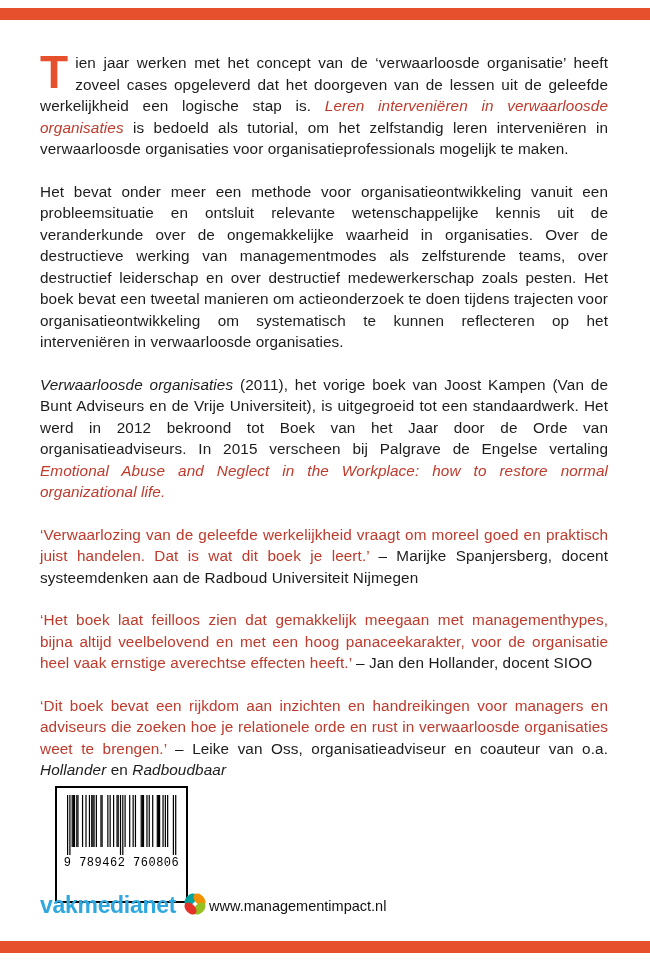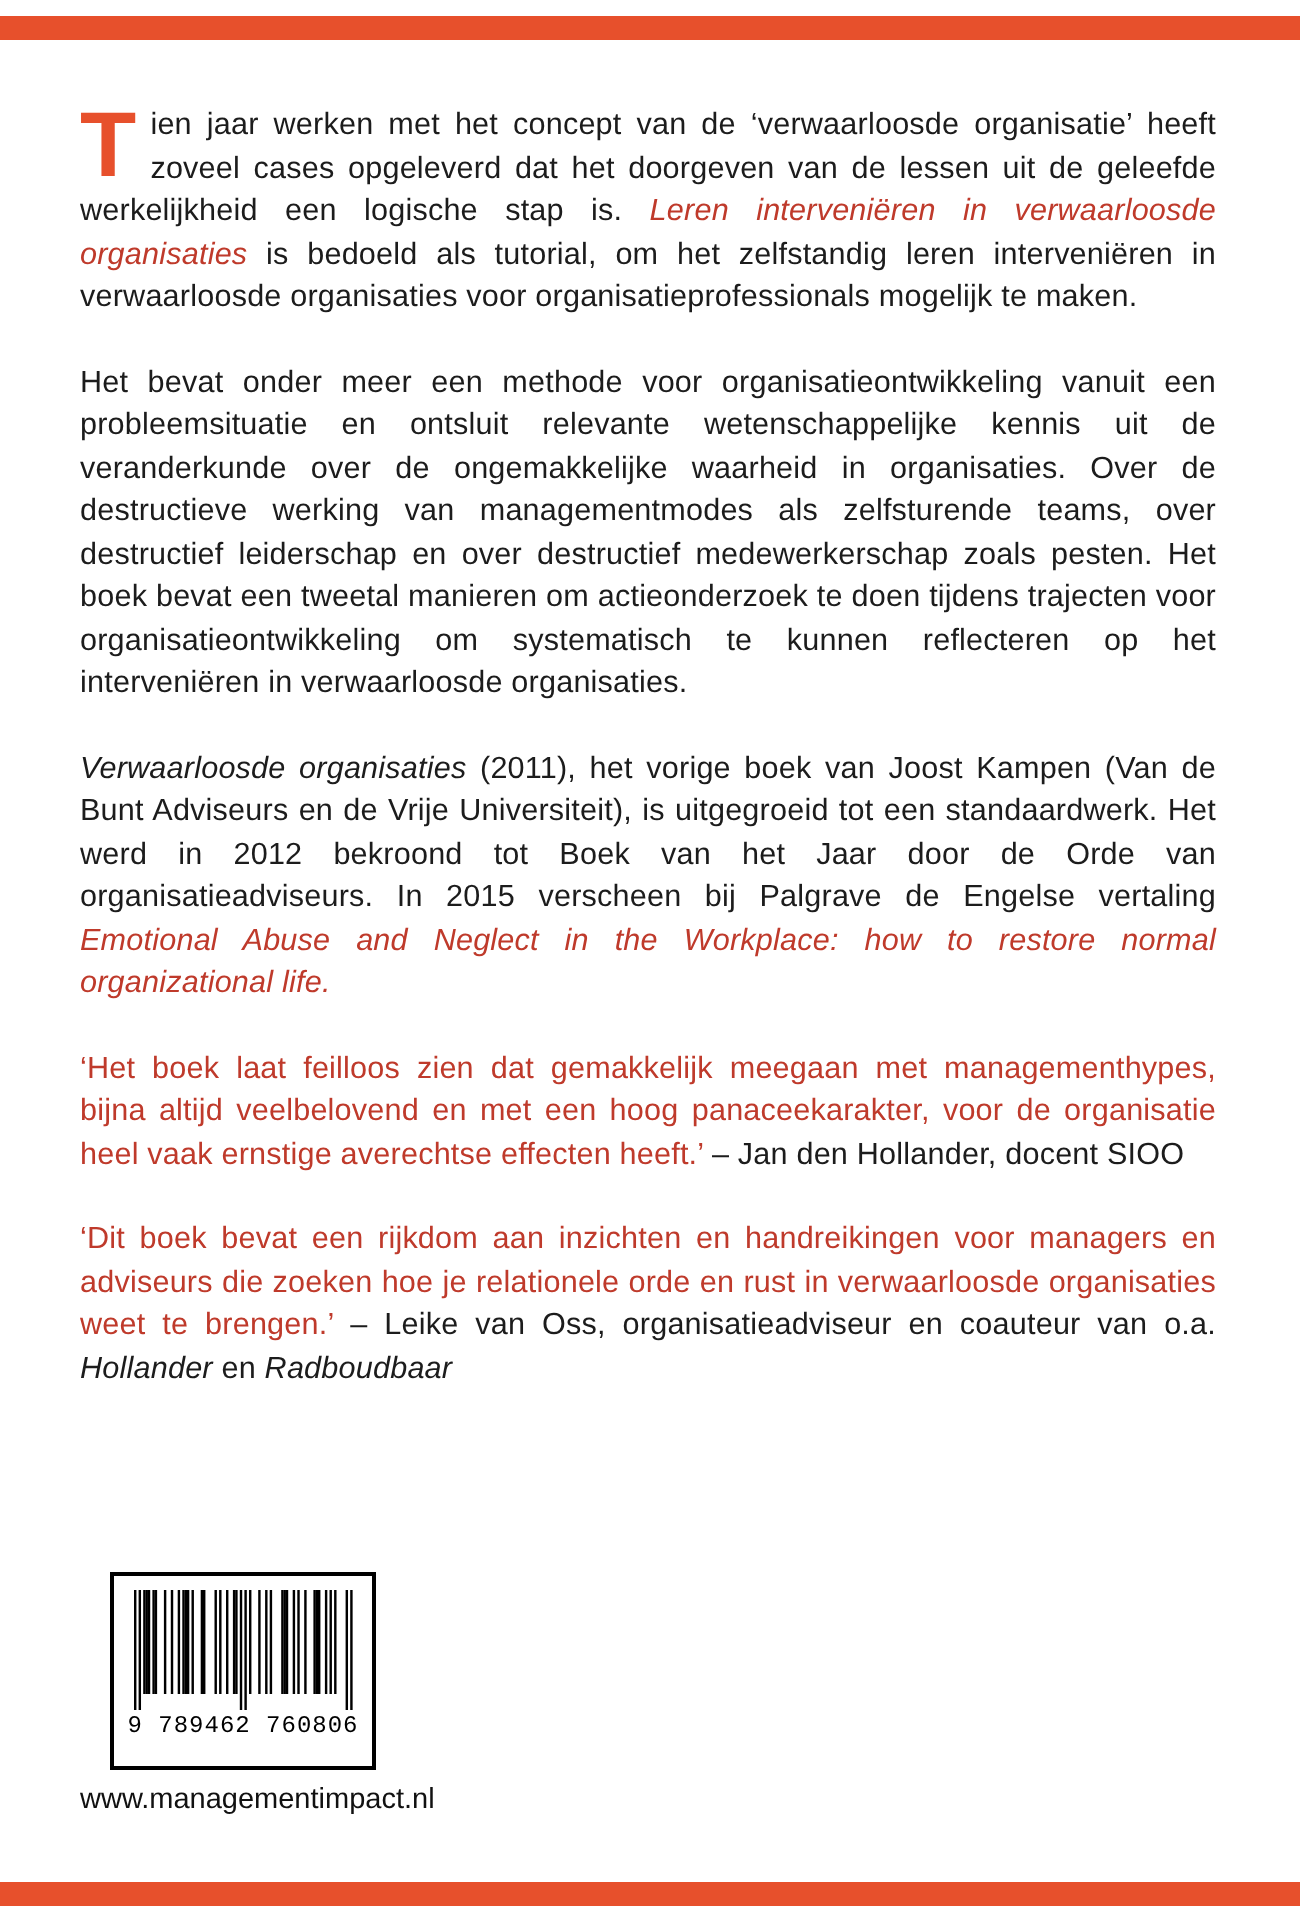--- a/index.html
+++ b/index.html
@@ -31,21 +31,21 @@
     float: left;
     color: var(--accent, #e7502c);
     font-size: 46px;
     line-height: 37px;
     padding: 2px 7px 0 0;
     font-weight: 700;
   }
 
   .barcode-box {
     position: absolute; left: 55px; top: 786px;
-    width: 133px; height: 99px;
+    width: 133px; height: 117px;
     border: 2px solid #000;
     background: #fff;
     display: flex; flex-direction: column; align-items: center;
     padding-top: 7px;
   }
   .barcode-box svg { display: block; fill: #000; }
   .barcode-number {
     font-family: "Liberation Mono", monospace;
     font-size: 12px;
     letter-spacing: 0.5px;
@@ -76,20 +76,21 @@
   <div class="accent-bar top"></div>
 
   <div class="content">
 
     <p class="para"><span class="dropcap">T</span><span>ien jaar werken met het concept van de ‘verwaarloosde organisatie’ heeft zoveel cases opgeleverd dat het doorgeven van de lessen uit de geleefde werkelijkheid een logische stap is. </span><span class="italic red">Leren interveniëren in verwaarloosde organisaties</span><span> is bedoeld als tutorial, om het zelfstandig leren interveniëren in verwaarloosde organisaties voor organisatie­professionals mogelijk te maken.</span></p>
 
     <p class="para">Het bevat onder meer een methode voor organisatie­ontwikkeling vanuit een probleem­situatie en ontsluit relevante wetenschappelijke kennis uit de veranderkunde over de ongemakkelijke waarheid in organisaties. Over de destructieve werking van manage­mentmodes als zelfsturende teams, over destructief leiderschap en over destructief me­dewerkerschap zoals pesten. Het boek bevat een tweetal manieren om actieonderzoek te doen tijdens trajecten voor organisatie­ontwikkeling om systematisch te kunnen re­flecteren op het interveniëren in verwaarloosde organisaties.</p>
 
     <p class="para"><span class="italic">Verwaarloosde organisaties</span><span> (2011), het vorige boek van Joost Kampen (Van de Bunt Ad­viseurs en de Vrije Universiteit), is uitgegroeid tot een standaardwerk. Het werd in 2012 bekroond tot Boek van het Jaar door de Orde van organisatieadviseurs. In 2015 ver­scheen bij Palgrave de Engelse vertaling </span><span class="italic red">Emotional Abuse and Neglect in the Workplace: how to restore normal organizational life.</span></p>
 
+    <p class="para"><span class="red">‘Verwaarlozing van de geleefde werkelijkheid vraagt om moreel goed en praktisch juist handelen. Dat is wat dit boek je leert.’</span><span> – Marijke Spanjersberg, docent systeemdenken aan de Radboud Universiteit Nijmegen</span></p>
 
     <p class="para"><span class="red">‘Het boek laat feilloos zien dat gemakkelijk meegaan met managementhypes, bijna altijd veelbelovend en met een hoog panaceekarakter, voor de organisatie heel vaak ernstige averechtse effecten heeft.’</span><span> – Jan den Hollander, docent SIOO</span></p>
 
     <p class="para"><span class="red">‘Dit boek bevat een rijkdom aan inzichten en handreikingen voor managers en adviseurs die zoeken hoe je relationele orde en rust in verwaarloosde organisaties weet te bren­gen.’</span><span> – Leike van Oss, organisatieadviseur en coauteur van o.a. </span><span class="italic">Hollander</span><span> en </span><span class="italic">Radboud­baar</span></p>
 
   </div>
 
   <div class="barcode-box">
     <svg id="barcode-svg" width="110" height="60">
         <rect x="0.00" y="0" width="1.21" height="60"></rect>
@@ -131,18 +132,27 @@
         <rect x="95.45" y="0" width="1.21" height="52"></rect>
         <rect x="97.75" y="0" width="1.21" height="52"></rect>
         <rect x="100.05" y="0" width="1.21" height="52"></rect>
         <rect x="105.80" y="0" width="1.21" height="60"></rect>
         <rect x="108.10" y="0" width="1.21" height="60"></rect>
       </svg>
     <div class="barcode-number">9 789462 760806</div>
   </div>
 
   <div class="footer">
+    <div class="logo">
+      <span class="logo-text">vakmedianet</span>
+      <svg class="logo-icon" width="28" height="28" viewBox="0 0 28 28">
+        <ellipse cx="9.5" cy="9.5" rx="7.2" ry="4.6" transform="rotate(-45 9.5 9.5)" fill="var(--petal_teal)"></ellipse>
+        <ellipse cx="18.5" cy="9.5" rx="7.2" ry="4.6" transform="rotate(45 18.5 9.5)" fill="var(--petal_orange)"></ellipse>
+        <ellipse cx="18.5" cy="18.5" rx="7.2" ry="4.6" transform="rotate(-45 18.5 18.5)" fill="var(--petal_green)"></ellipse>
+        <ellipse cx="9.5" cy="18.5" rx="7.2" ry="4.6" transform="rotate(45 9.5 18.5)" fill="var(--petal_red)"></ellipse>
+      </svg>
+    </div>
     <div class="website">www.managementimpact.nl</div>
   </div>
 
   <div class="accent-bar bottom"></div>
 
 </div>
 
 </body></html>

